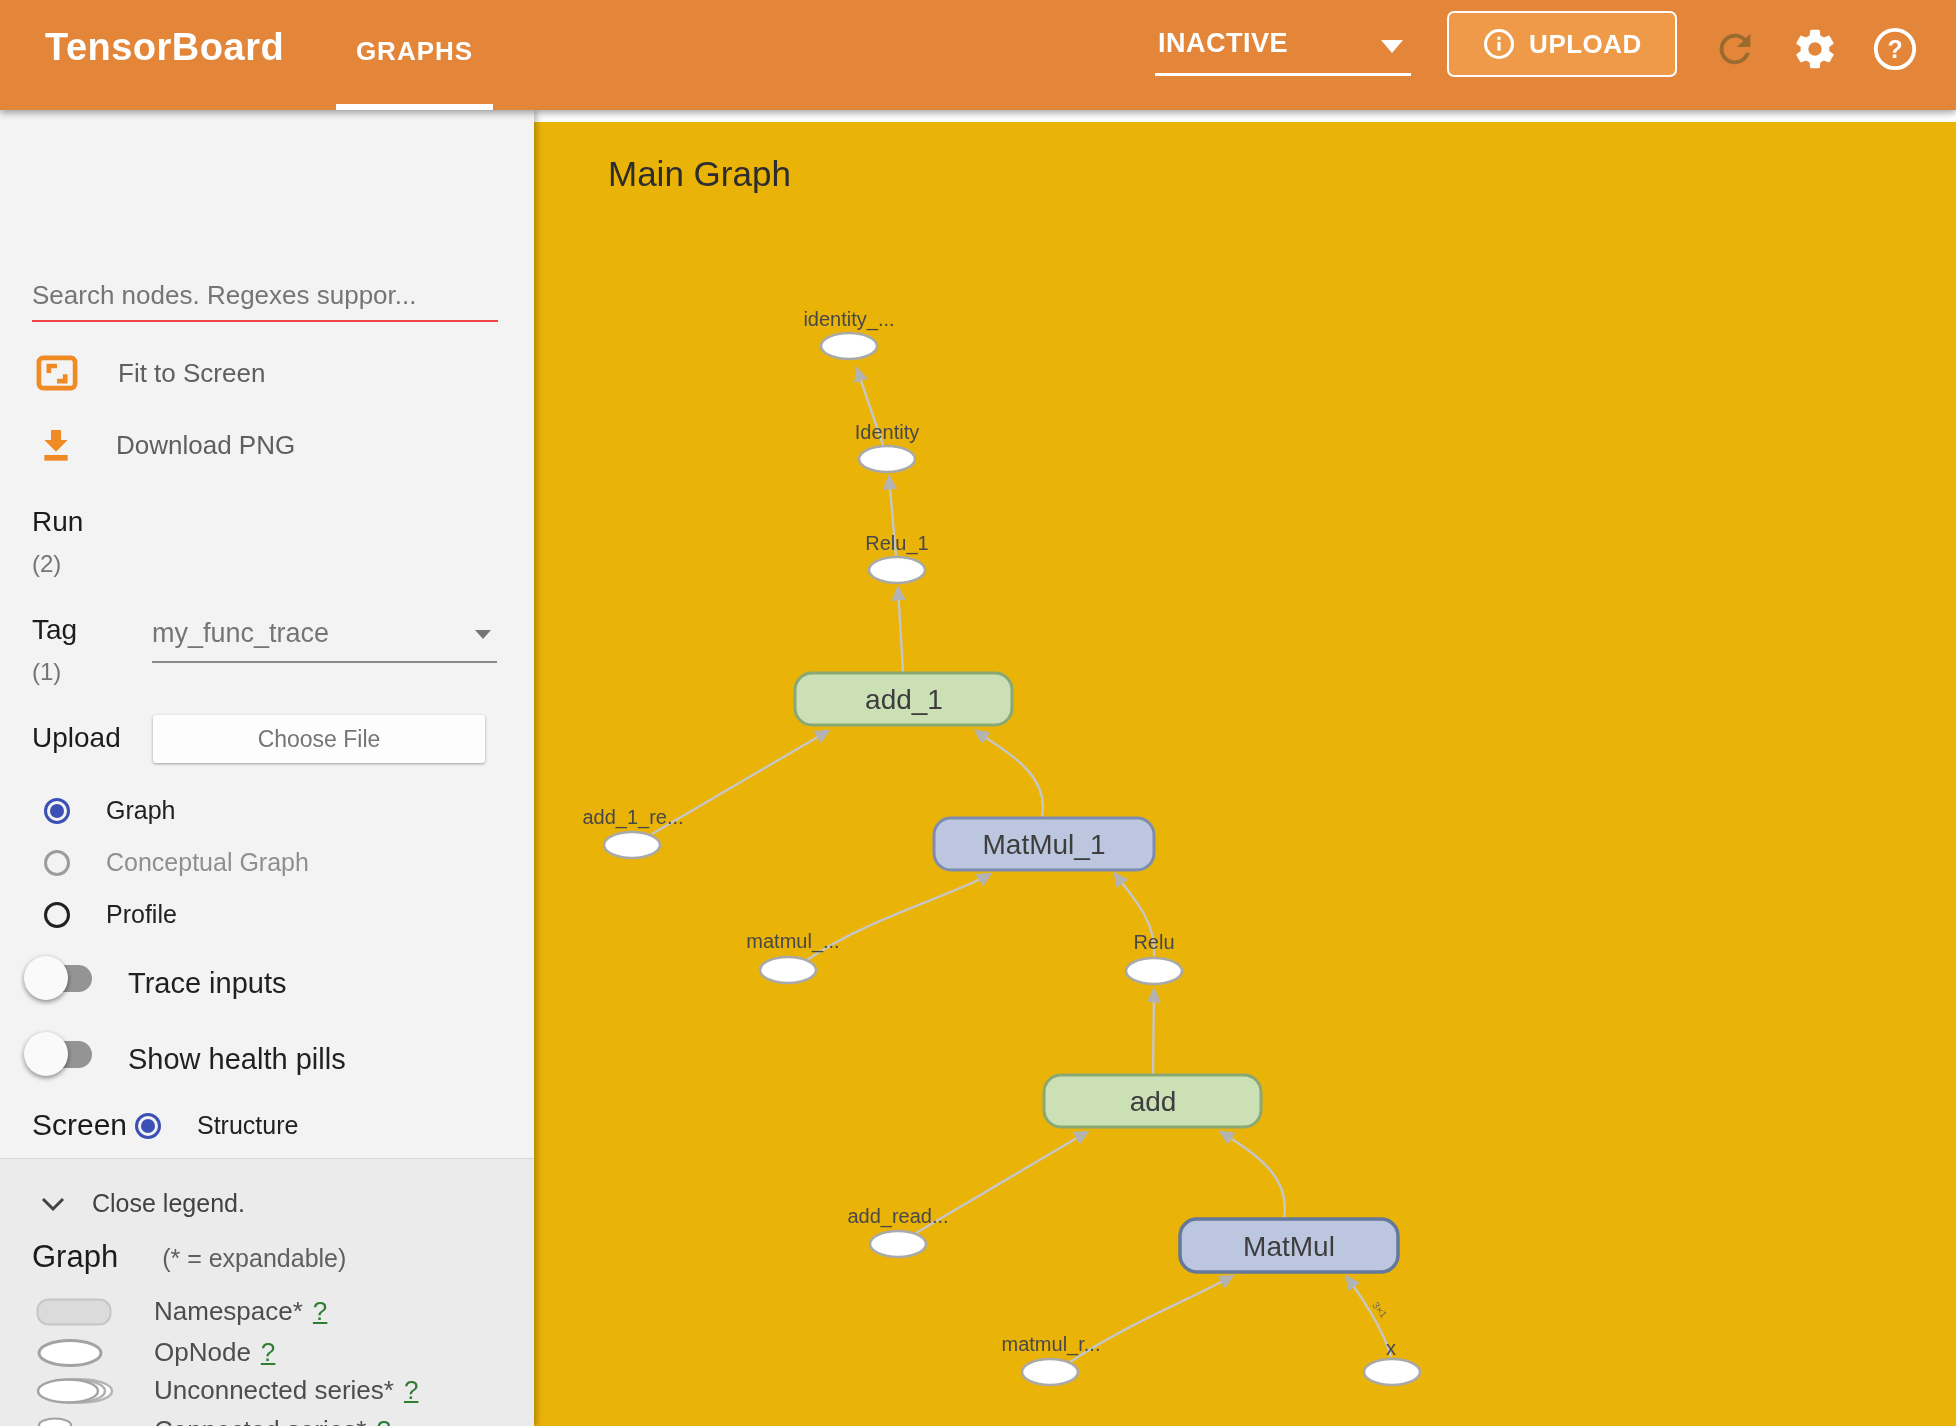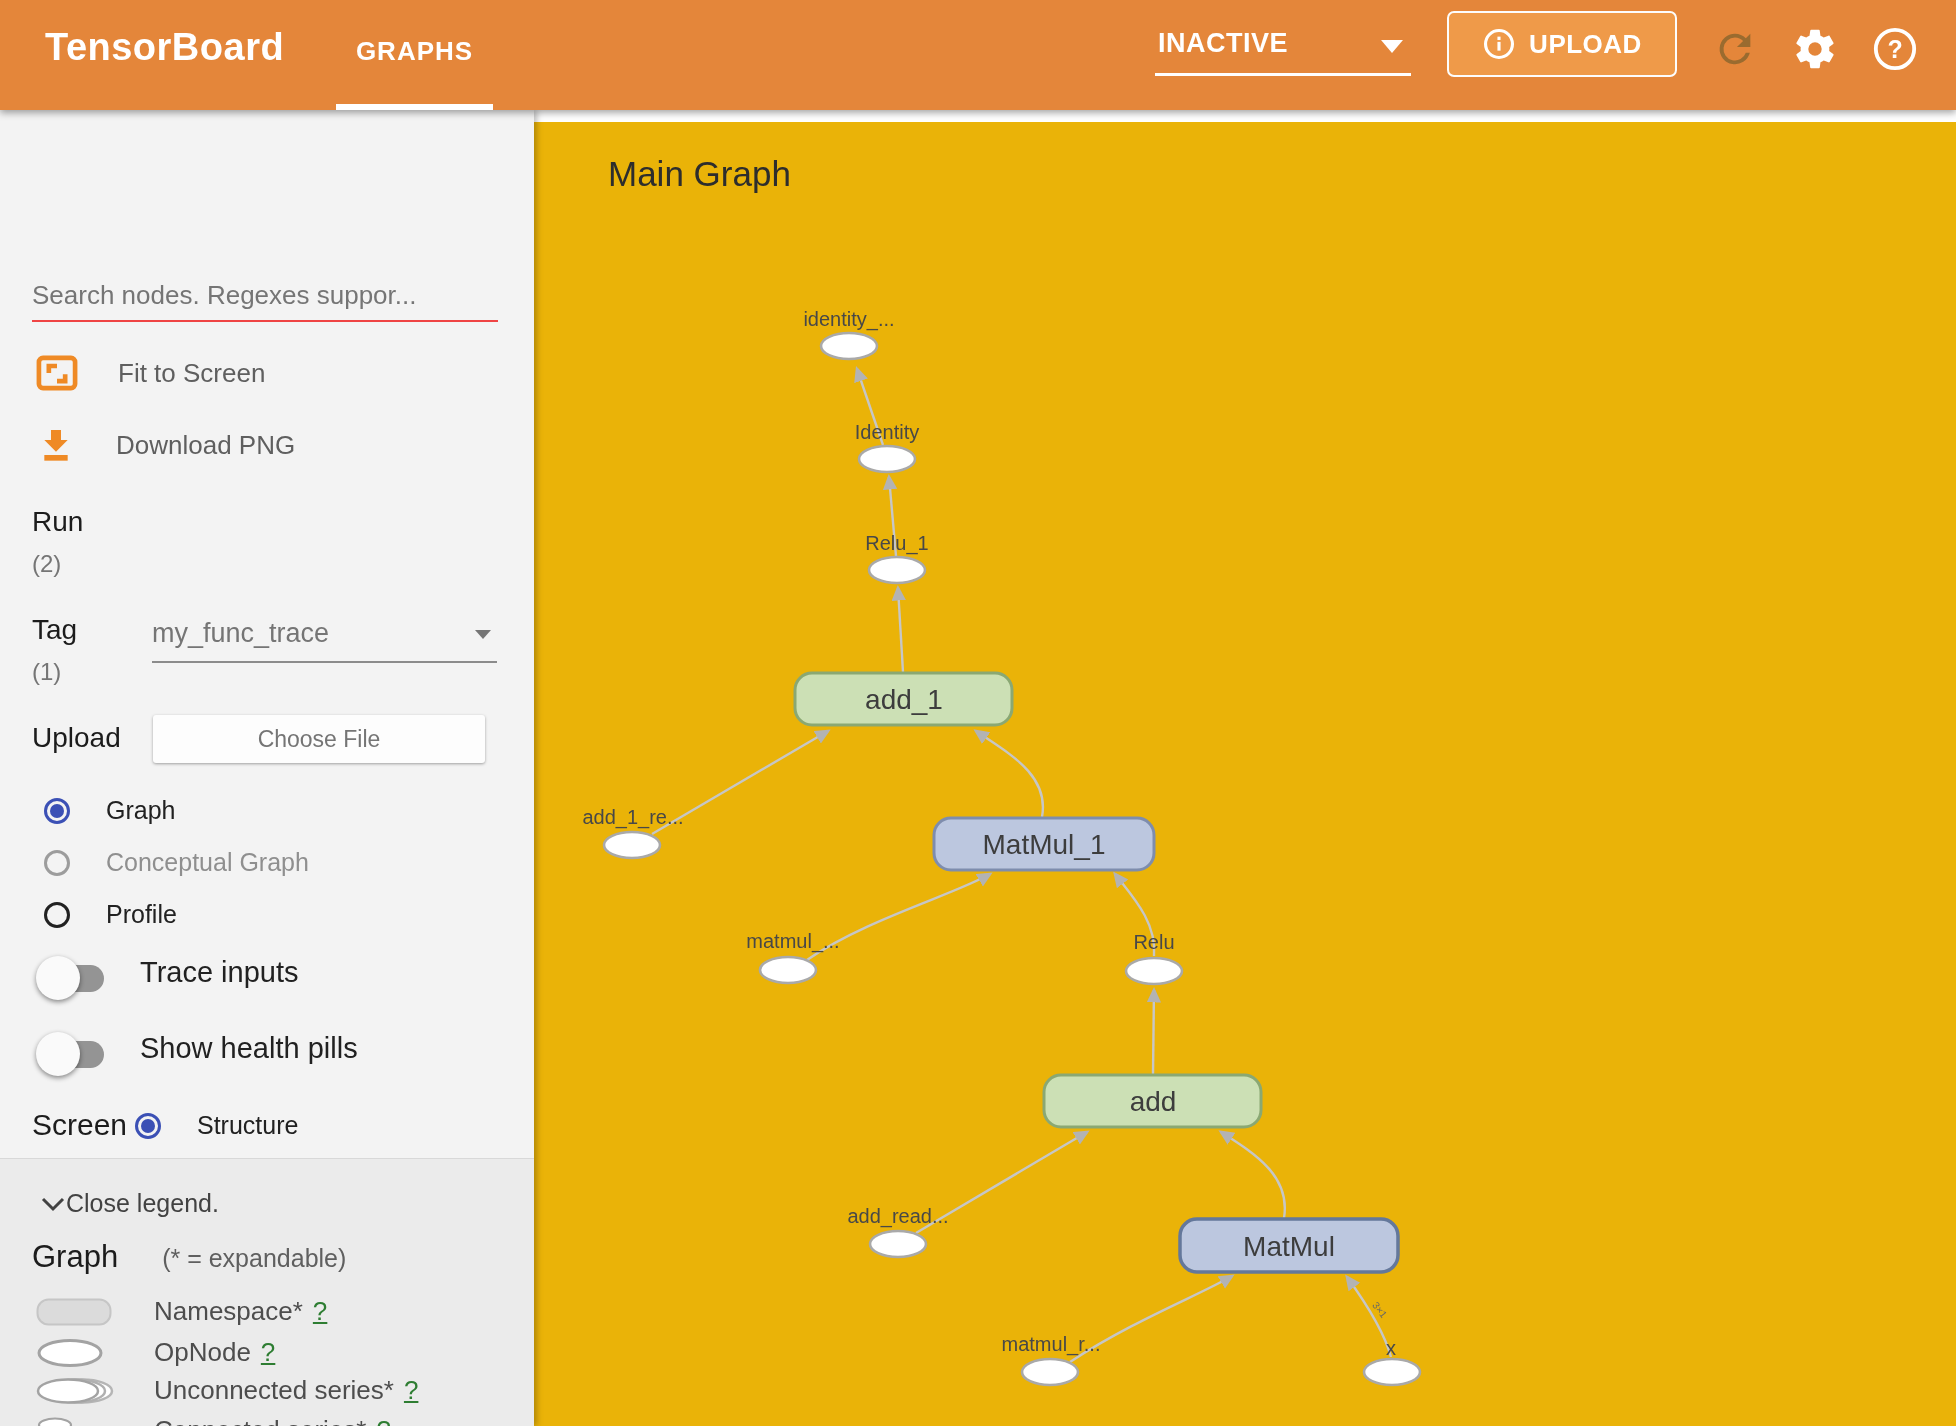--- a/index.html
+++ b/index.html
@@ -56,38 +56,38 @@
                cursor:pointer; }
   .radio-outer { width:26px; height:26px; border-radius:50%; border:3px solid #9c9c9c;
                  position:relative; flex:none; }
   .radio-outer.selected { border-color:#3b50b5; }
   .radio-outer.selected::after { content:""; position:absolute; left:50%; top:50%;
                  width:14px; height:14px; border-radius:50%; background:#3b50b5;
                  transform:translate(-50%,-50%); }
   .radio-outer.dark { border-color:#212121; }
   .radio-label { font-size:25px; color:#212121; }
   .radio-label.dim { color:#8f8f8f; }
-  .toggle-row { position:absolute; left:40px; display:flex; align-items:flex-start; gap:36px;
+  .toggle-row { position:absolute; left:28px; display:flex; align-items:flex-end; gap:36px;
                 cursor:pointer; }
   .toggle { position:relative; width:64px; height:44px; flex:none; }
   .toggle-track { position:absolute; left:2px; top:9px; width:62px; height:27px;
                   border-radius:14px; background:#949494; }
   .toggle-knob { position:absolute; left:-4px; top:0; width:44px; height:44px;
                  border-radius:50%; background:#fafafa;
                  box-shadow:0 2px 5px rgba(0,0,0,0.45); }
   .toggle-label { font-size:29px; color:#212121; }
   .color-label { position:absolute; left:32px; top:998px; font-size:30px; color:#1c1c1c; }
   .color-radio { position:absolute; left:135px; top:1001px; }
   .color-radio .radio-label { font-size:25px; }
 
   
   .legend { position:absolute; left:0; top:1048px; width:534px; height:268px;
             background:#ebebeb; border-top:1px solid #d8d8d8; }
   .legend-close { position:absolute; left:40px; top:30px; display:flex; align-items:center;
-                  cursor:pointer; font-size:25px; color:#424242; }
+                  gap:26px; cursor:pointer; font-size:25px; color:#424242; }
   .legend-head { position:absolute; left:32px; top:80px; display:flex; align-items:baseline;
                  gap:44px; }
   .legend-title { font-size:31px; color:#1c1c1c; }
   .legend-note { font-size:25px; color:#5f5f5f; }
   .legend-item { position:absolute; left:36px; width:480px; display:flex;
                  align-items:center; }
   .legend-shape { width:118px; flex:none; display:flex; align-items:center; }
   .legend-text { font-size:26px; color:#4d4d4d; }
   .help-link { font-size:26px; color:#2e7d32; text-decoration:underline; margin-left:10px;
                cursor:pointer; }

